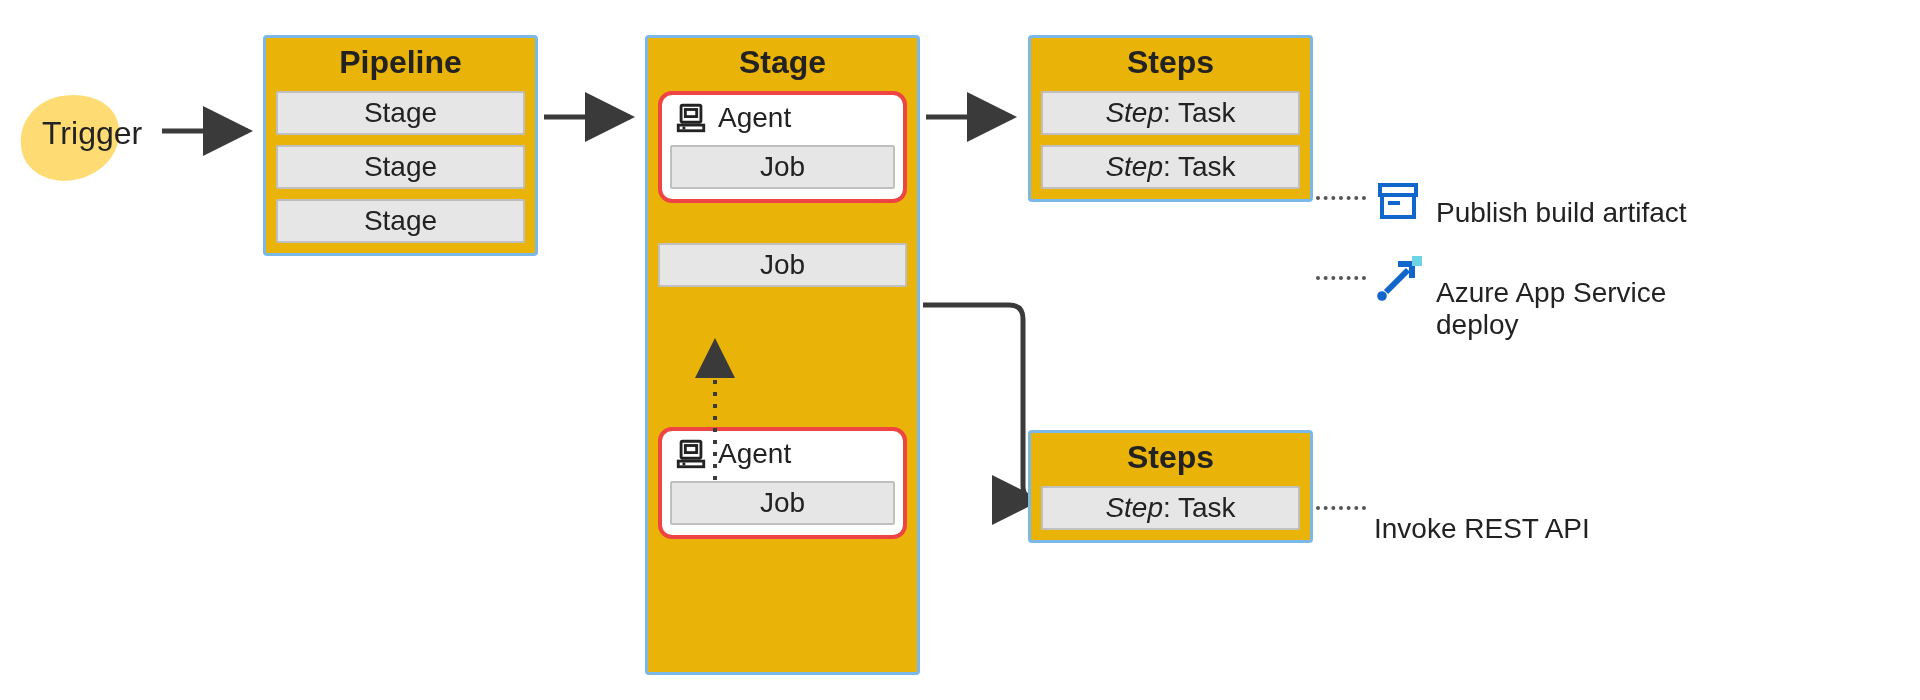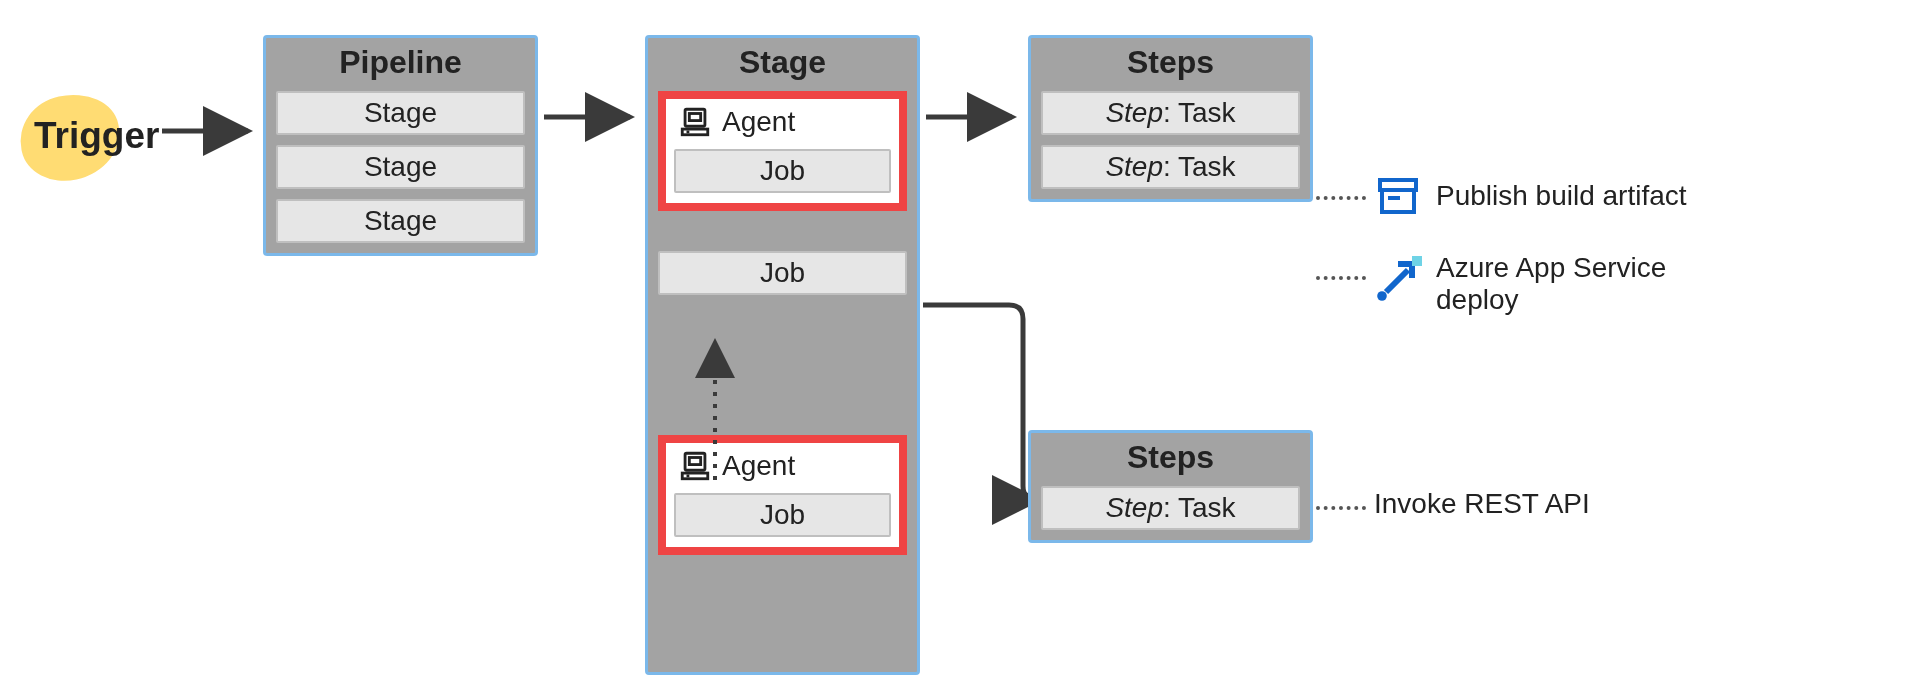--- a/index.html
+++ b/index.html
@@ -26,29 +26,29 @@
   .trigger-blob {
     position: absolute;
     left: 0; top: 0;
     width: 100px; height: 85px;
     background: #ffdc73;
     border-radius: 50% 55% 55% 50% / 55% 48% 55% 48%;
     transform: rotate(-12deg);
   }
   .trigger-label {
     position: absolute;
-    left: 14px; top: 20px;
-    font-size: 37px;
-    font-weight: 700;
+    left: 22px; top: 20px;
+    font-size: 32px;
+    font-weight: 400;
   }
 
   
   .panel {
     position: absolute;
-    background: #a3a3a3;
+    background: #eab308;
     border: 3px solid #7bb8ea;
     border-radius: 4px;
     box-sizing: border-box;
   }
   .panel-title {
     font-size: 32px;
     font-weight: 700;
     text-align: center;
     margin: 6px 0 10px 0;
   }
@@ -58,24 +58,24 @@
     margin: 10px 10px;
     padding: 4px 2px;
     text-align: center;
     font-size: 28px;
     border-radius: 2px;
   }
   .step-prefix { font-style: italic; }
 
   .agent-box {
     background: #ffffff;
-    border: 8px solid #ef4444;
+    border: 4px solid #ef4444;
     margin: 10px 10px;
     padding: 6px 8px 10px 8px;
-    border-radius: 0;
+    border-radius: 14px;
   }
   .agent-row {
     display: flex;
     align-items: center;
     gap: 10px;
     font-size: 28px;
     padding: 0 0 4px 4px;
   }
   .agent-row svg { flex: 0 0 auto; }
   .agent-box .inner-job {
@@ -101,21 +101,21 @@
     display: flex;
     align-items: center;
     gap: 14px;
     font-size: 28px;
   }
   .dots {
     position: absolute;
     border-top: 4px dotted #555;
     height: 0;
   }
-  .annot-text { line-height: 1.15; }
+  .annot-text { line-height: 1.15; margin-top: 25px; }
 
   svg.arrow { position: absolute; overflow: visible; }
 </style>
 </head>
 <body>
 
 <div class="canvas">
 
   <div class="trigger-wrap">
     <div class="trigger-blob"></div>

